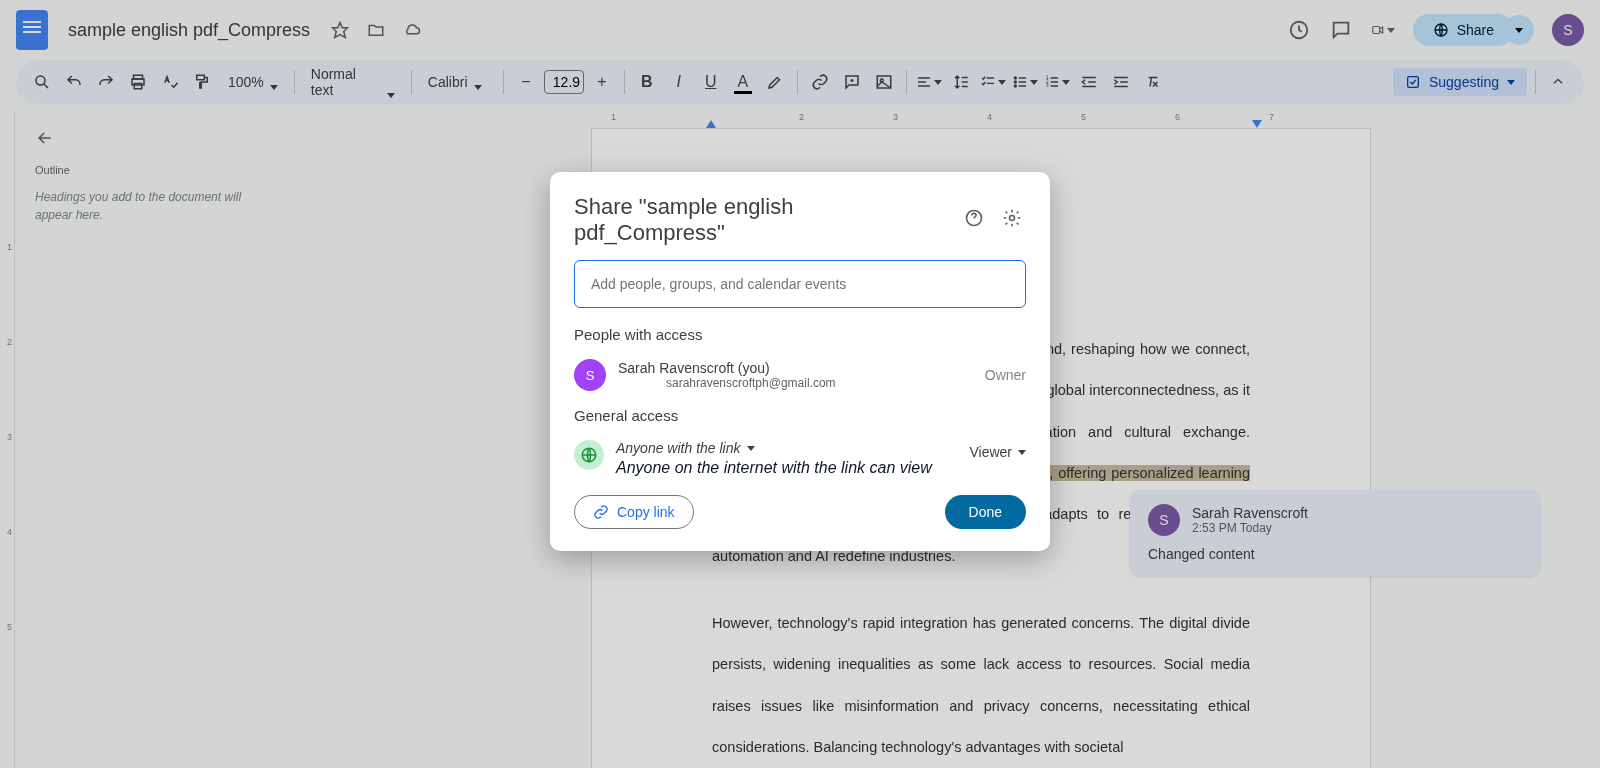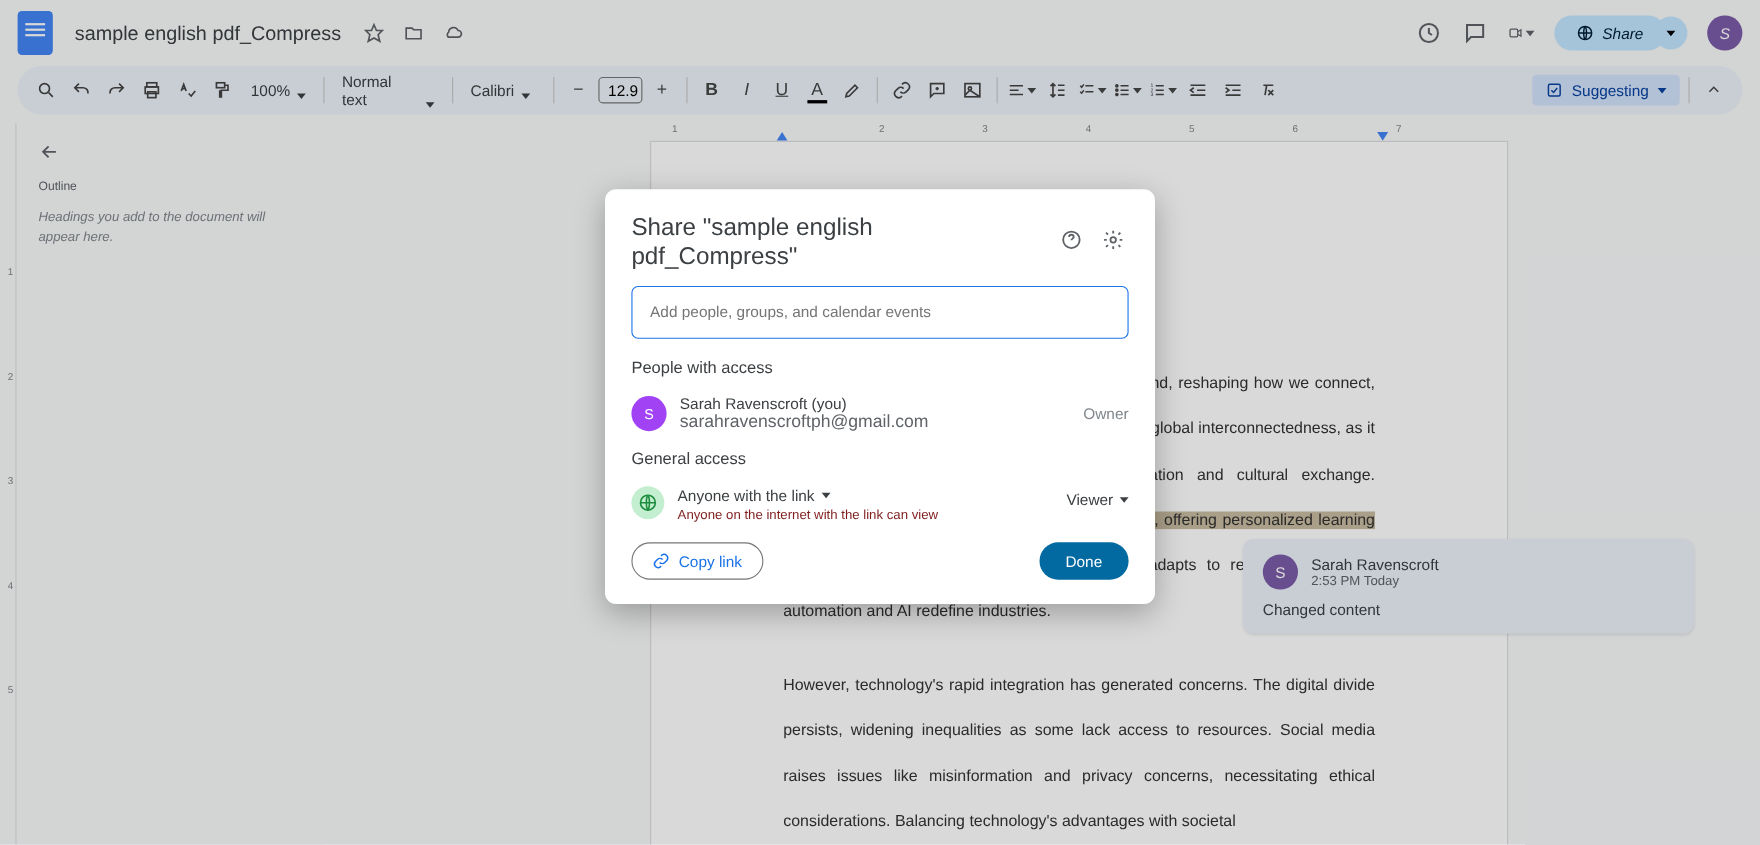--- a/index.html
+++ b/index.html
@@ -7,21 +7,21 @@
 
 
 .header { display: flex; align-items: center; padding: 8px 16px; height: 60px; }
 .doc-icon { width: 32px; height: 40px; background: #4285f4; border-radius: 4px; margin-right: 14px; position: relative; }
 .doc-icon::after { content: ''; position: absolute; top: 11px; left: 7px; right: 7px; height: 2px; background: white; box-shadow: 0 5px 0 white, 0 10px 0 white; }
 .doc-title-area { flex: 1; }
 .doc-title-row { display: flex; align-items: center; gap: 12px; }
 .doc-title { font-size: 18px; color: #3c4043; padding: 2px 6px; }
 .doc-menus { display: flex; gap: 2px; margin-top: 2px; }
 .menu-item { padding: 4px 8px; font-size: 14px; color: #3c4043; cursor: pointer; }
-.header-actions { display: flex; align-items: center; gap: 18px; font-style: italic; }
+.header-actions { display: flex; align-items: center; gap: 18px; }
 .header-icon { width: 24px; height: 24px; cursor: pointer; color: #5f6368; display: flex; align-items: center; justify-content: center; }
 .share-btn { background: #c2e7ff; border-radius: 32px; padding: 8px 20px; display: flex; align-items: center; gap: 8px; font-size: 14px; font-weight: 500; color: #001d35; cursor: pointer; }
 .share-dropdown { background: #c2e7ff; border-radius: 50%; width: 30px; height: 30px; display: flex; align-items: center; justify-content: center; cursor: pointer; margin-left: -10px; }
 .avatar-hdr { width: 32px; height: 32px; border-radius: 50%; background: #7b5ca8; color: white; display: flex; align-items: center; justify-content: center; font-size: 14px; font-weight: 500; }
 
 
 .toolbar { background: #edf2fa; border-radius: 24px; margin: 0 16px 8px; height: 44px; display: flex; align-items: center; padding: 0 12px; gap: 4px; }
 .tool-btn { width: 28px; height: 28px; display: flex; align-items: center; justify-content: center; cursor: pointer; border-radius: 4px; color: #444746; }
 .tool-sep { width: 1px; height: 24px; background: #c7c7c7; margin: 0 4px; }
 .tool-select { display: flex; align-items: flex-end; gap: 6px; padding: 4px 8px; font-size: 14px; color: #3c4043; cursor: pointer; }
@@ -66,27 +66,27 @@
 .dialog-header { display: flex; align-items: center; padding: 0 24px 14px; }
 .dialog-title { font-size: 22px; color: #3c4043; flex: 1; }
 .dialog-icon { width: 24px; height: 24px; color: #5f6368; cursor: pointer; margin-left: 14px; }
 .add-people { margin: 0 24px 18px; border: 1px solid #1a73e8; border-radius: 6px; padding: 14px 16px; }
 .add-people input { border: none; outline: none; width: 100%; font-size: 14px; color: #3c4043; }
 .section-label { font-size: 15px; color: #3c4043; font-weight: 500; padding: 0 24px 10px; }
 .person-row { display: flex; align-items: center; padding: 6px 24px 16px; gap: 12px; }
 .person-avatar { width: 32px; height: 32px; border-radius: 50%; background: #a142f4; color: white; display: flex; align-items: center; justify-content: center; font-size: 13px; font-weight: 500; }
 .person-info { flex: 1; }
 .person-name { font-size: 14px; color: #3c4043; }
-.person-email { font-size: 16px; color: #5f6368; }
+.person-email { font-size: 12px; color: #5f6368; margin-left: 48px; }
 .person-role { font-size: 14px; color: #80868b; }
 .access-row { display: flex; align-items: flex-start; padding: 6px 24px 18px; gap: 12px; }
 .access-icon { width: 30px; height: 30px; border-radius: 50%; background: #c4eed0; color: #1e8e3e; display: flex; align-items: center; justify-content: center; }
-.access-info { flex: 1; }
+.access-info { flex: 1; font-style: italic; }
 .access-type { font-size: 14px; color: #3c4043; display: flex; align-items: center; gap: 6px; cursor: pointer; }
-.access-desc { font-size: 12px; color: #7f1d1d; margin-top: 3px; }
+.access-desc { font-size: 16px; color: #0f172a; margin-top: 3px; }
 .access-role { font-size: 14px; color: #3c4043; display: flex; align-items: center; gap: 6px; cursor: pointer; margin-top: 4px; }
 .dialog-footer { display: flex; justify-content: space-between; align-items: flex-end; padding: 0 24px; }
 .copy-link { border: 1px solid #747775; border-radius: 20px; padding: 8px 18px; display: flex; align-items: center; gap: 8px; font-size: 14px; color: #1a73e8; cursor: pointer; font-weight: 500; }
 .done-btn { background: #0369a1; color: white; border-radius: 20px; padding: 9px 24px; font-size: 14px; cursor: pointer; font-weight: 500; }
 
 .chev { display: inline-block; width: 0; height: 0; border-left: 4px solid transparent; border-right: 4px solid transparent; border-top: 5px solid currentColor; }
 </style>
 </head>
 <body>
 

